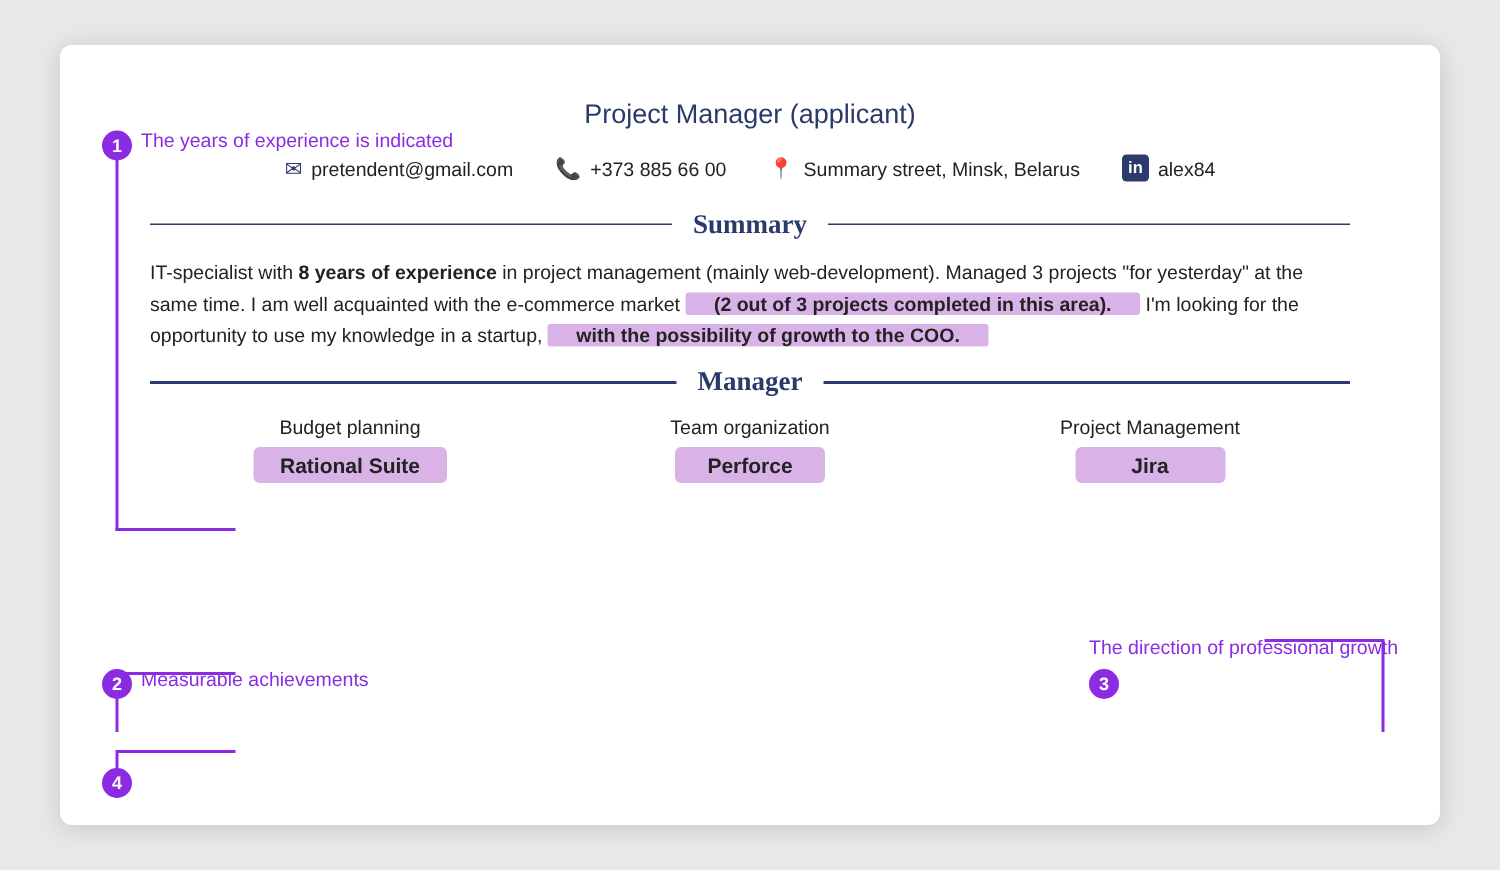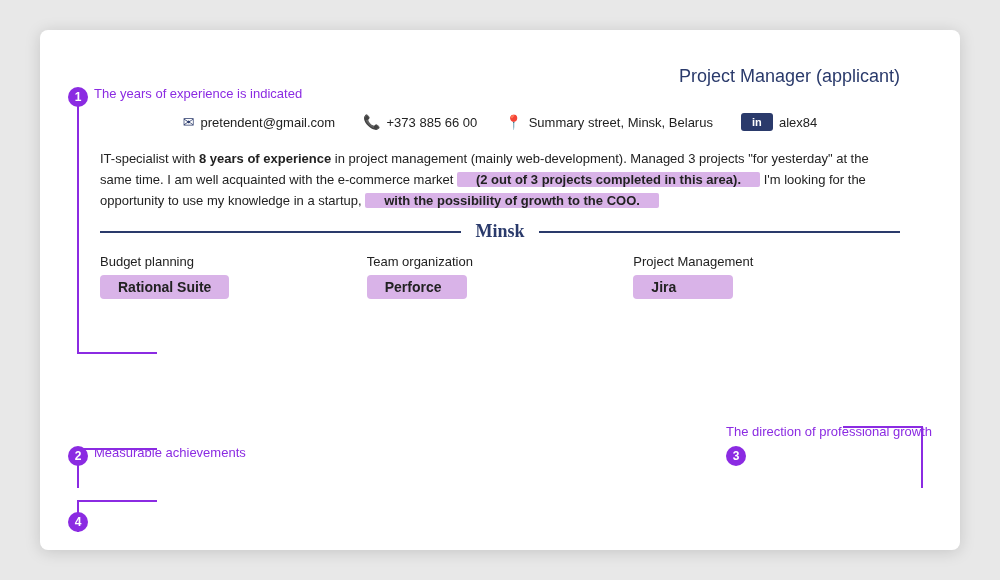--- a/index.html
+++ b/index.html
@@ -24,25 +24,25 @@
     
     .resume-name {
       text-align: center;
       font-size: 32px;
       font-weight: bold;
       color: #2a3a6b;
       font-family: Georgia, serif;
       margin-bottom: 4px;
     }
     .resume-title {
-      text-align: right;
+      text-align: center;
       font-size: 18px;
       color: #2a3a6b;
       font-family: Arial, sans-serif;
-      margin-bottom: 26px;
+      margin-bottom: 16px;
     }
 
     
     .contact-row {
       display: flex;
       justify-content: center;
       align-items: center;
       gap: 28px;
       margin-bottom: 18px;
       font-family: Arial, sans-serif;
@@ -217,20 +217,21 @@
     }
 
     
     .skills-grid {
       display: flex;
       justify-content: space-around;
       margin-top: 10px;
       margin-bottom: 10px;
     }
     .skill-col {
+      text-align: center;
       flex: 1;
     }
     .skill-title {
       font-family: Arial, sans-serif;
       font-size: 13px;
       color: #222;
       margin-bottom: 6px;
     }
     .skill-badge {
       display: inline-block;
@@ -275,43 +276,48 @@
     </div>
     <div class="contact-item">
       <span class="contact-icon">📞</span>
       <span>+373 885 66 00</span>
     </div>
     <div class="contact-item">
       <span class="contact-icon">📍</span>
       <span>Summary street, Minsk, Belarus</span>
     </div>
     <div class="contact-item">
-      <span class="contact-icon" style="display:inline-flex;align-items:center;justify-content:center;width:32px;height:18px;background:#2a3a6b;border-radius:3px;color:#fff;font-size:11px;font-family:Arial,sans-serif;font-weight:bold;">in</span>
+      <span class="contact-icon" style="display:inline-flex;align-items:center;justify-content:center;width:18px;height:18px;background:#2a3a6b;border-radius:3px;color:#fff;font-size:11px;font-family:Arial,sans-serif;font-weight:bold;">in</span>
       <span>alex84</span>
     </div>
   </div>
 
+  <div class="section-divider">
+    <div class="line"></div>
+    <span class="section-label">Summary</span>
+    <div class="line"></div>
+  </div>
 
   <div class="summary-text">
     <span>IT-specialist with </span><span class="highlight-bold">8 years of experience</span><span> in project management (mainly web-development). Managed 3 projects "for yesterday" at the same time. I am well acquainted with the e-commerce market </span><span class="highlight-bg">(2 out of 3 projects completed in this area).</span><span> I'm looking for the opportunity to use my knowledge in a startup, </span><span class="highlight-bg">with the possibility of growth to the COO.</span>
   </div>
 
   <div class="annotation ann2">
     <span class="annotation-circle">2</span>
     <span>Measurable achievements</span>
   </div>
 
   <div class="annotation ann3">
     <span>The direction of professional growth</span>
     <span class="annotation-circle">3</span>
   </div>
 
   <div class="section-divider">
     <div class="line"></div>
-    <span class="section-label">Minsk</span>
+    <span class="section-label">Manager</span>
     <div class="line"></div>
   </div>
 
   <div class="skills-grid">
     <div class="skill-col">
       <div class="skill-title">Budget planning</div>
       <span class="skill-badge">Rational Suite</span>
     </div>
     <div class="skill-col">
       <div class="skill-title">Team organization</div>

